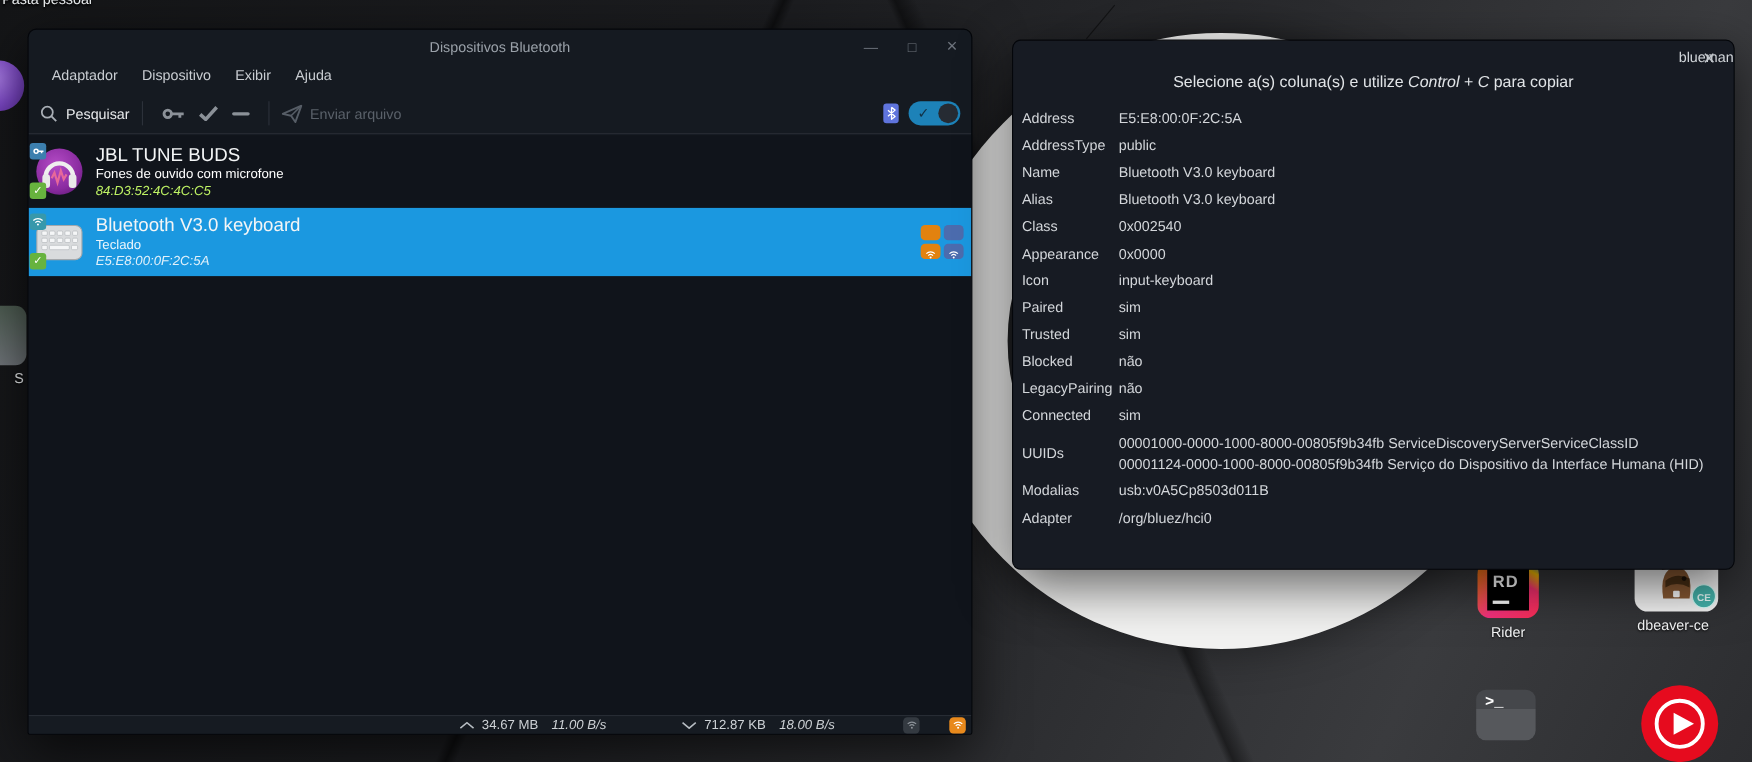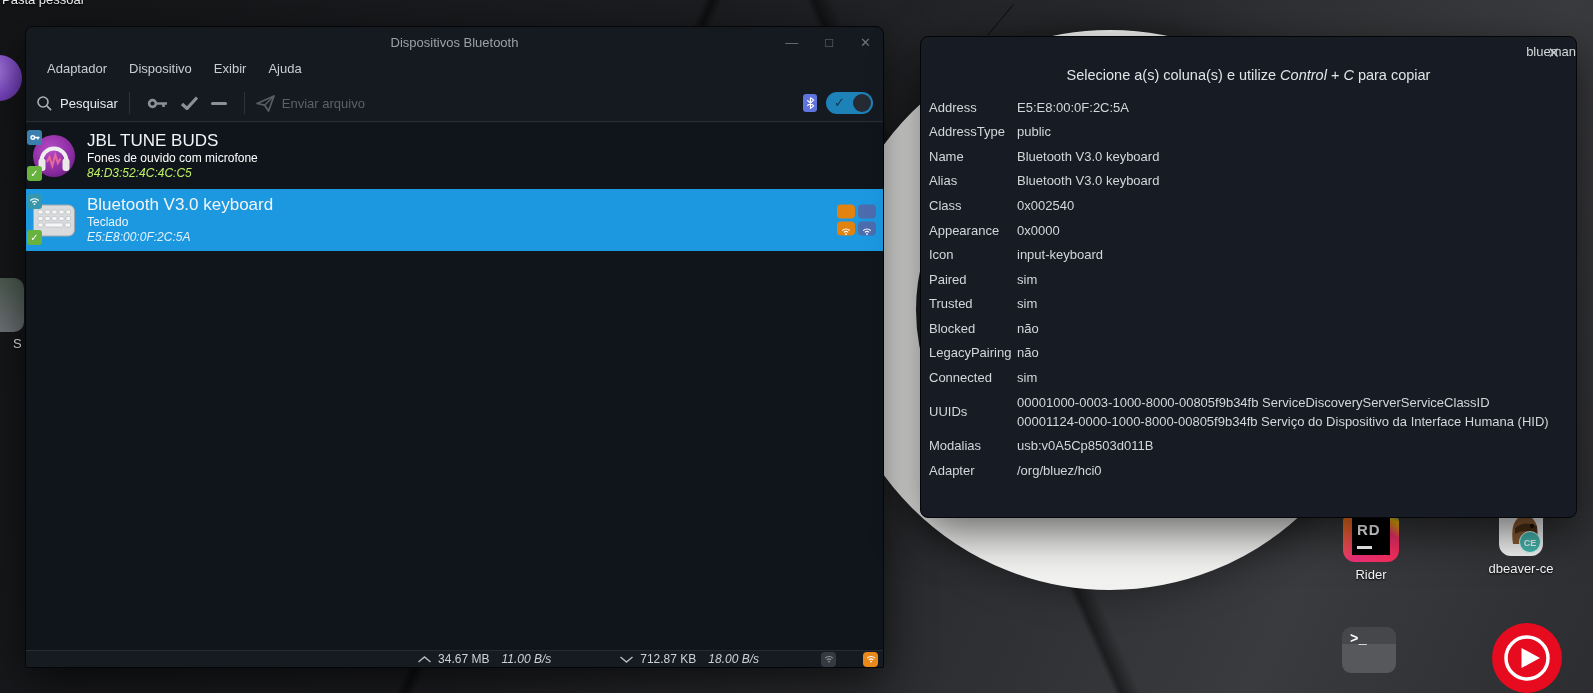--- a/index.html
+++ b/index.html
@@ -28,21 +28,21 @@
     background:linear-gradient(#4d5c51, #70757a); }
   .s-label { position:absolute; left:13px; top:336px; font-size:13px; color:#eef0f2; text-shadow:0 1px 2px #000; }
 
   .rider-box { width:56px; height:52px; border-radius:12px; margin:0 auto; position:relative;
     background:
       linear-gradient(210deg, #1d7fe8 0%, #ffc400 16%, rgba(255,160,0,0) 34%),
       linear-gradient(135deg, #ff8a00 0%, #f5317f 55%, #fe2e55 100%); }
   .rider-inner { position:absolute; left:9px; top:7px; width:38px; height:38px; background:#000;
     color:#fff; font-weight:bold; font-size:15px; letter-spacing:1px; text-align:left; padding:4px 0 0 5px; }
   .rider-dash { position:absolute; left:5px; bottom:6px; width:15px; height:3px; background:#fff; }
-  .dbv-box { width:44px; height:52px; border-radius:12px; margin:0 auto; background:#f4f4f4; position:relative; }
+  .dbv-box { width:76px; height:52px; border-radius:12px; margin:0 auto; background:#f4f4f4; position:relative; }
   .dbv-badge { position:absolute; right:2px; bottom:3px; width:22px; height:22px; border-radius:50%;
     background:#45b5ad; color:#eafffd; font-size:9px; font-weight:bold; line-height:22px; text-align:center;
     border:1px solid #d9fffb; }
   .term-box { width:54px; height:46px; border-radius:9px;
     background:linear-gradient(#45474b 0%, #45474b 38%, #56585c 38%, #56585c 100%);
     color:#fff; font-weight:bold; font-size:14px; text-align:left; padding:4px 0 0 8px;
     font-family:"Liberation Mono","DejaVu Sans Mono",monospace; }
 
   
   .win { position:absolute; left:25px; top:26px; width:859px; height:642px;
@@ -403,21 +403,21 @@
           <span class="tvalue">não</span>
         </div>
       <div class="trow">
           <span class="tlabel">Connected</span>
           <span class="tvalue">sim</span>
         </div>
 
       <div class="trow-uuid">
         <span class="tlabel">UUIDs</span>
         <span class="uuid-lines">
-          <div>00001000-0003-1000-8000-00805f9b34fb ServiceDiscoveryServerServiceClassID</div>
+          <div>00001000-0000-1000-8000-00805f9b34fb ServiceDiscoveryServerServiceClassID</div>
           <div>00001124-0000-1000-8000-00805f9b34fb Serviço do Dispositivo da Interface Humana (HID)</div>
         </span>
       </div>
 
       <div class="trow">
           <span class="tlabel">Modalias</span>
           <span class="tvalue">usb:v0A5Cp8503d011B</span>
         </div>
       <div class="trow">
           <span class="tlabel">Adapter</span>

